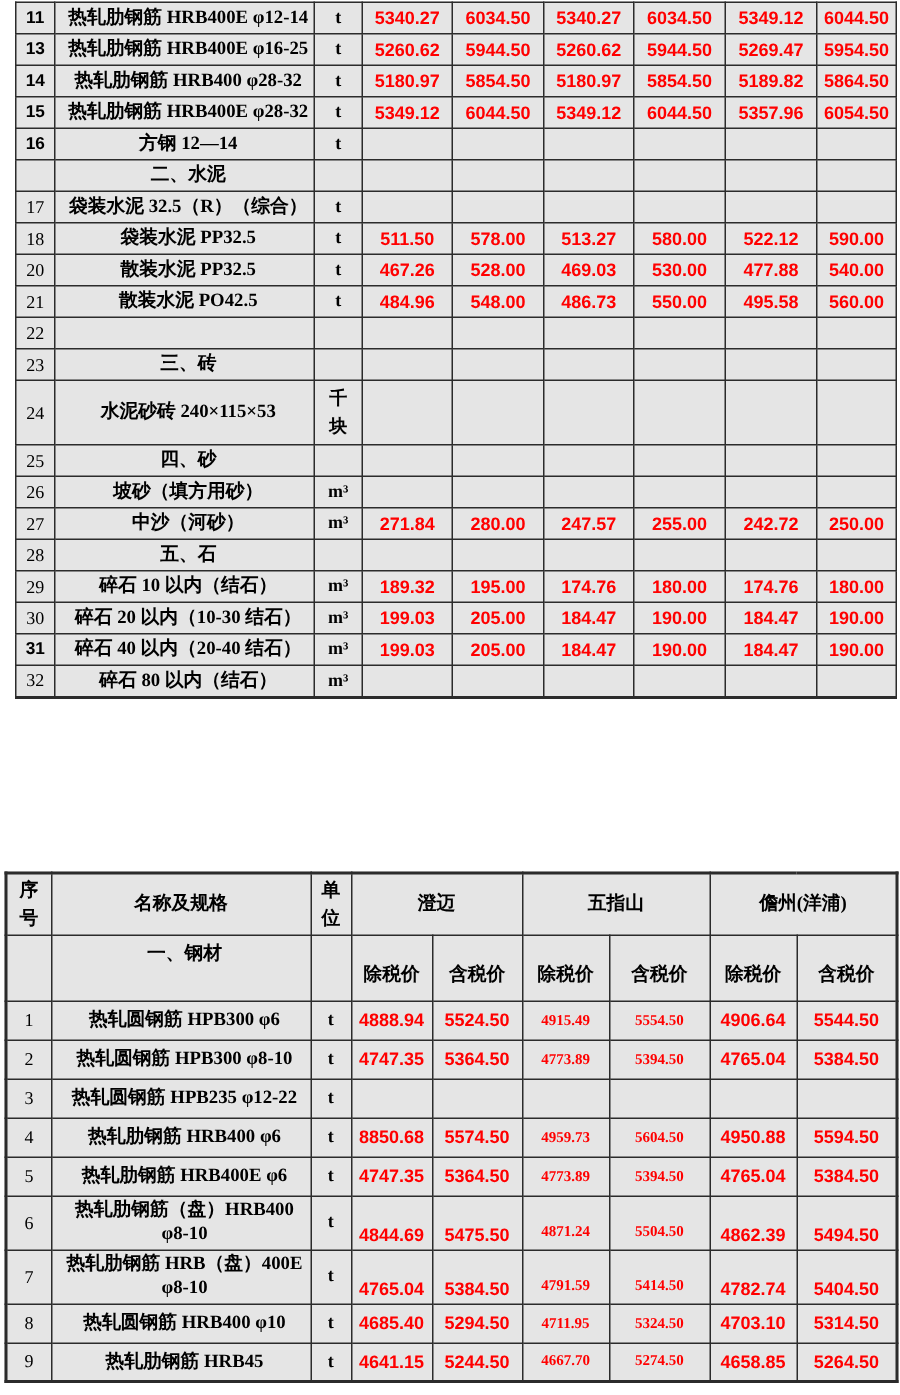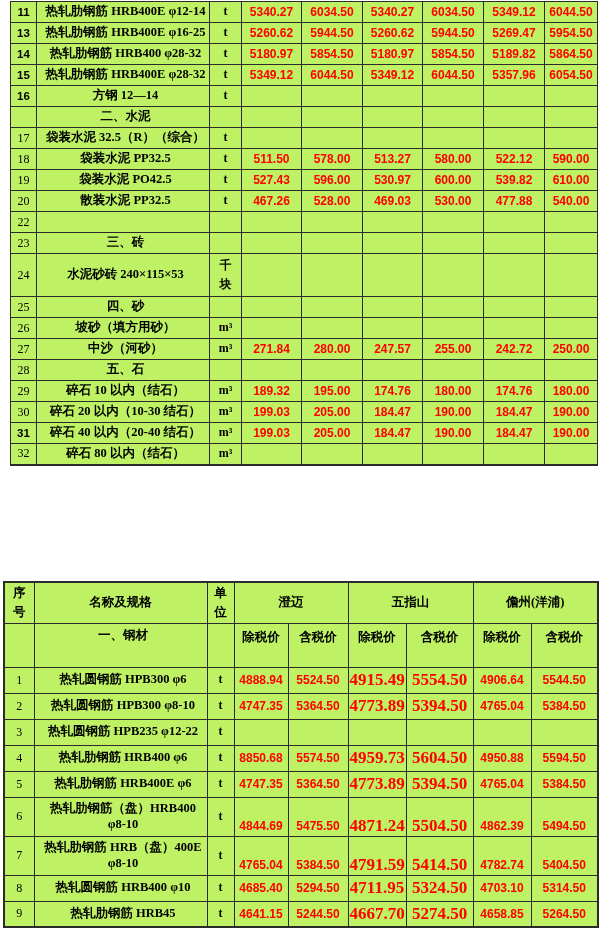--- a/index.html
+++ b/index.html
@@ -8,21 +8,21 @@
     background:#ffffff;
     position:relative;
     font-family:"Liberation Serif","DejaVu Sans",serif;
     color:#000;
     overflow:hidden;
   }
   table{
     border-collapse:collapse;
     table-layout:fixed;
     position:absolute;
-    background:#bef264;
+    background:#e5e5e5;
   }
   td{
     border:1px solid #2b2b2b;
     padding:0;
     overflow:hidden;
     vertical-align:middle;
   }
   
   #top-table{
     left:10px; top:1px; width:587px;
@@ -67,35 +67,35 @@
   }
   td.price{
     text-align:center;
     color:#ff0000;
     font-weight:bold;
     font-size:12px;
     font-family:"Liberation Sans","DejaVu Sans",sans-serif;
   }
   td.price.serif{
     font-family:"Liberation Serif","DejaVu Serif",serif;
-    font-size:17px;
+    font-size:10px;
   }
   
   tr.stagger td.price.sans{vertical-align:bottom;padding-bottom:3px;}
   tr.stagger td.price.serif{vertical-align:top;padding-top:18px;}
   
   td.hcell{
     text-align:center;
     font-weight:bold;
     font-size:12.5px;
     white-space:pre-line;
     line-height:1.5;
   }
   tr.hdr2 td{vertical-align:top;}
-  tr.hdr2 td.hcell{padding-top:4px;}
+  tr.hdr2 td.hcell{padding-top:16px;}
   tr.hdr2 td.name{padding-top:4px;}
 </style>
 </head>
 <body>
 
 <table id="top-table">
   <colgroup>
     <col style="width:26px">
       <col style="width:173px">
       <col style="width:32px">
@@ -189,40 +189,40 @@
         <td class="name">袋装水泥 PP32.5</td>
         <td class="unit">t</td>
         <td class="price sans">511.50</td>
         <td class="price sans">578.00</td>
         <td class="price sans">513.27</td>
         <td class="price sans">580.00</td>
         <td class="price sans">522.12</td>
         <td class="price sans">590.00</td>
       </tr>
       <tr>
-        <td class="no">19</td>
-        <td class="name">袋装水泥 PO42.5</td>
-        <td class="unit">t</td>
-        <td class="price sans">527.43</td>
-        <td class="price sans">596.00</td>
-        <td class="price sans">530.97</td>
-        <td class="price sans">600.00</td>
-        <td class="price sans">539.82</td>
-        <td class="price sans">610.00</td>
-      </tr>
-      <tr>
         <td class="no">20</td>
         <td class="name">散装水泥 PP32.5</td>
         <td class="unit">t</td>
         <td class="price sans">467.26</td>
         <td class="price sans">528.00</td>
         <td class="price sans">469.03</td>
         <td class="price sans">530.00</td>
         <td class="price sans">477.88</td>
         <td class="price sans">540.00</td>
+      </tr>
+      <tr>
+        <td class="no">21</td>
+        <td class="name">散装水泥 PO42.5</td>
+        <td class="unit">t</td>
+        <td class="price sans">484.96</td>
+        <td class="price sans">548.00</td>
+        <td class="price sans">486.73</td>
+        <td class="price sans">550.00</td>
+        <td class="price sans">495.58</td>
+        <td class="price sans">560.00</td>
       </tr>
       <tr>
         <td class="no">22</td>
         <td class="name"></td>
         <td class="unit"></td>
         <td class="price sans"></td>
         <td class="price sans"></td>
         <td class="price sans"></td>
         <td class="price sans"></td>
         <td class="price sans"></td>

